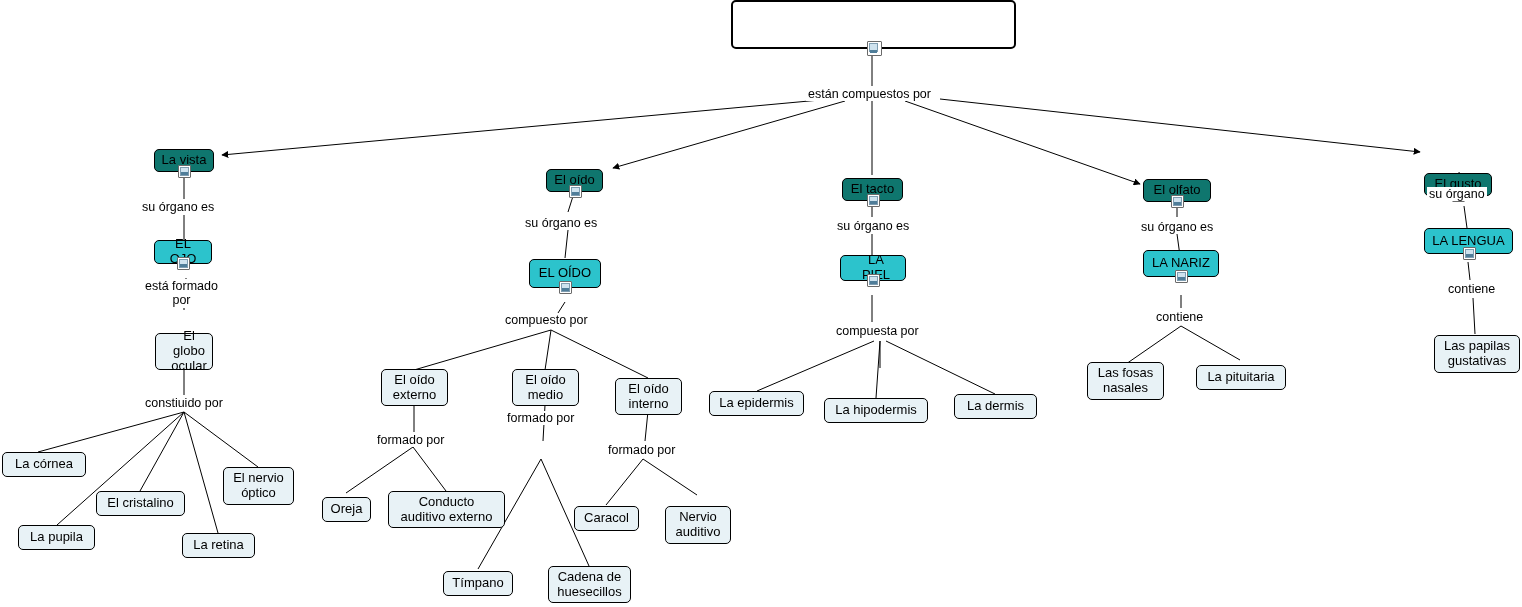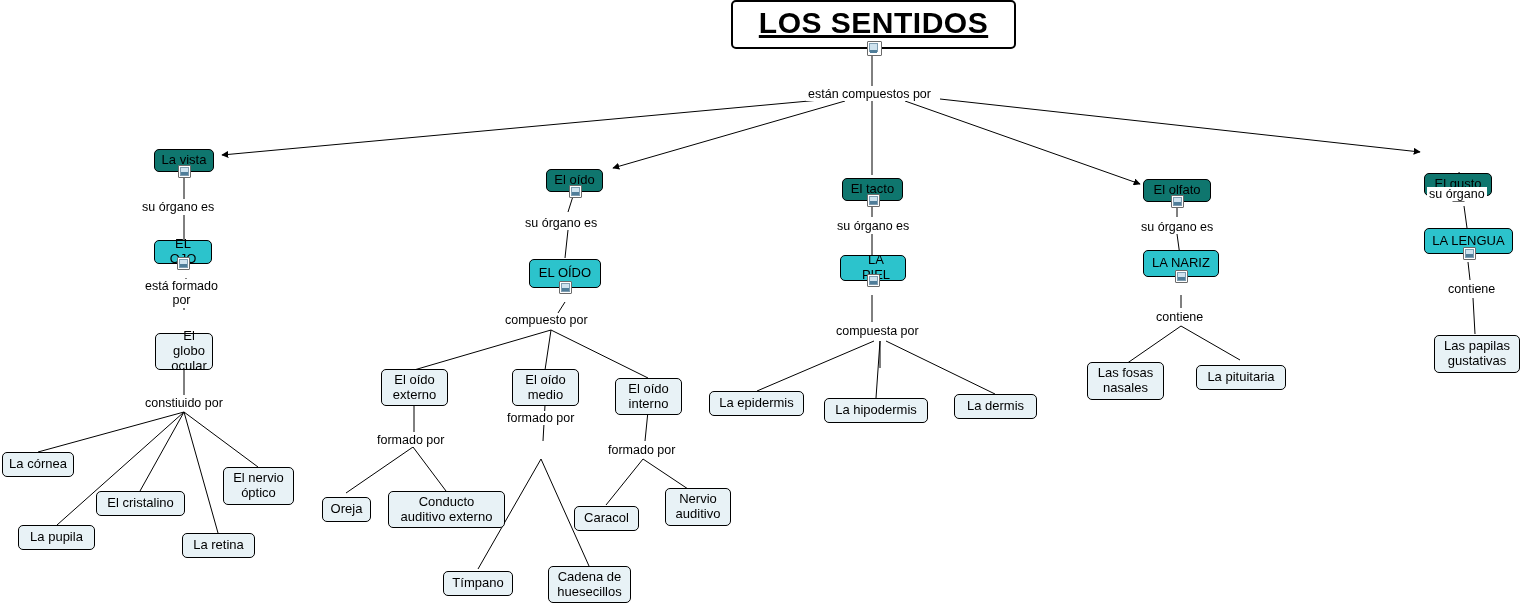--- a/index.html
+++ b/index.html
@@ -178,21 +178,20 @@
       <path d="M 1181,326 L 1240,360"></path>
 
       <path d="M 1459,172 L 1461,186"></path>
       <path d="M 1464,206 L 1467,228"></path>
       <path d="M 1468,262 L 1470,280"></path>
       <path d="M 1473,298 L 1475,334"></path>
     </g>
   </svg>
 
   <div class="node node-title" style="left:731px; top:0px; width:285px; height:49px;">
-    <span class="label">LOS SENTIDOS</span>
     <span class="badge badge-title"></span>
   </div>
 
   <div class="edge-label" style="left:806px; top:87px;">están compuestos por</div>
 
   <div class="node node-sense" style="left:154px; top:149px; width:60px; height:23px;">
     <span class="label">La vista</span>
     <span class="badge"></span>
   </div>
 
@@ -254,21 +253,21 @@
   <div class="edge-label" style="left:1154px; top:310px;">contiene</div>
   <div class="edge-label" style="left:1446px; top:282px;">contiene</div>
 
   <div class="node node-part" style="left:155px; top:333px; width:58px; height:37px;padding-left:16px;">
     <span class="label">El globo
 ocular</span>
   </div>
 
   <div class="edge-label" style="left:143px; top:396px;">constiuido por</div>
 
-  <div class="node node-part" style="left:2px; top:452px; width:72px; height:25px;">
+  <div class="node node-part" style="left:2px; top:452px; width:84px; height:25px;">
     <span class="label">La córnea</span>
   </div>
 
   <div class="node node-part" style="left:96px; top:491px; width:89px; height:25px;">
     <span class="label">El cristalino</span>
   </div>
 
   <div class="node node-part" style="left:18px; top:525px; width:77px; height:25px;">
     <span class="label">La pupila</span>
   </div>
@@ -316,21 +315,21 @@
 
   <div class="node node-part" style="left:548px; top:566px; width:83px; height:37px;">
     <span class="label">Cadena de
 huesecillos</span>
   </div>
 
   <div class="node node-part" style="left:574px; top:506px; width:65px; height:25px;">
     <span class="label">Caracol</span>
   </div>
 
-  <div class="node node-part" style="left:665px; top:488px; width:66px; height:38px;">
+  <div class="node node-part" style="left:665px; top:506px; width:66px; height:38px;">
     <span class="label">Nervio
 auditivo</span>
   </div>
 
   <div class="node node-part" style="left:709px; top:391px; width:95px; height:25px;">
     <span class="label">La epidermis</span>
   </div>
 
   <div class="node node-part" style="left:824px; top:398px; width:104px; height:25px;">
     <span class="label">La hipodermis</span>

